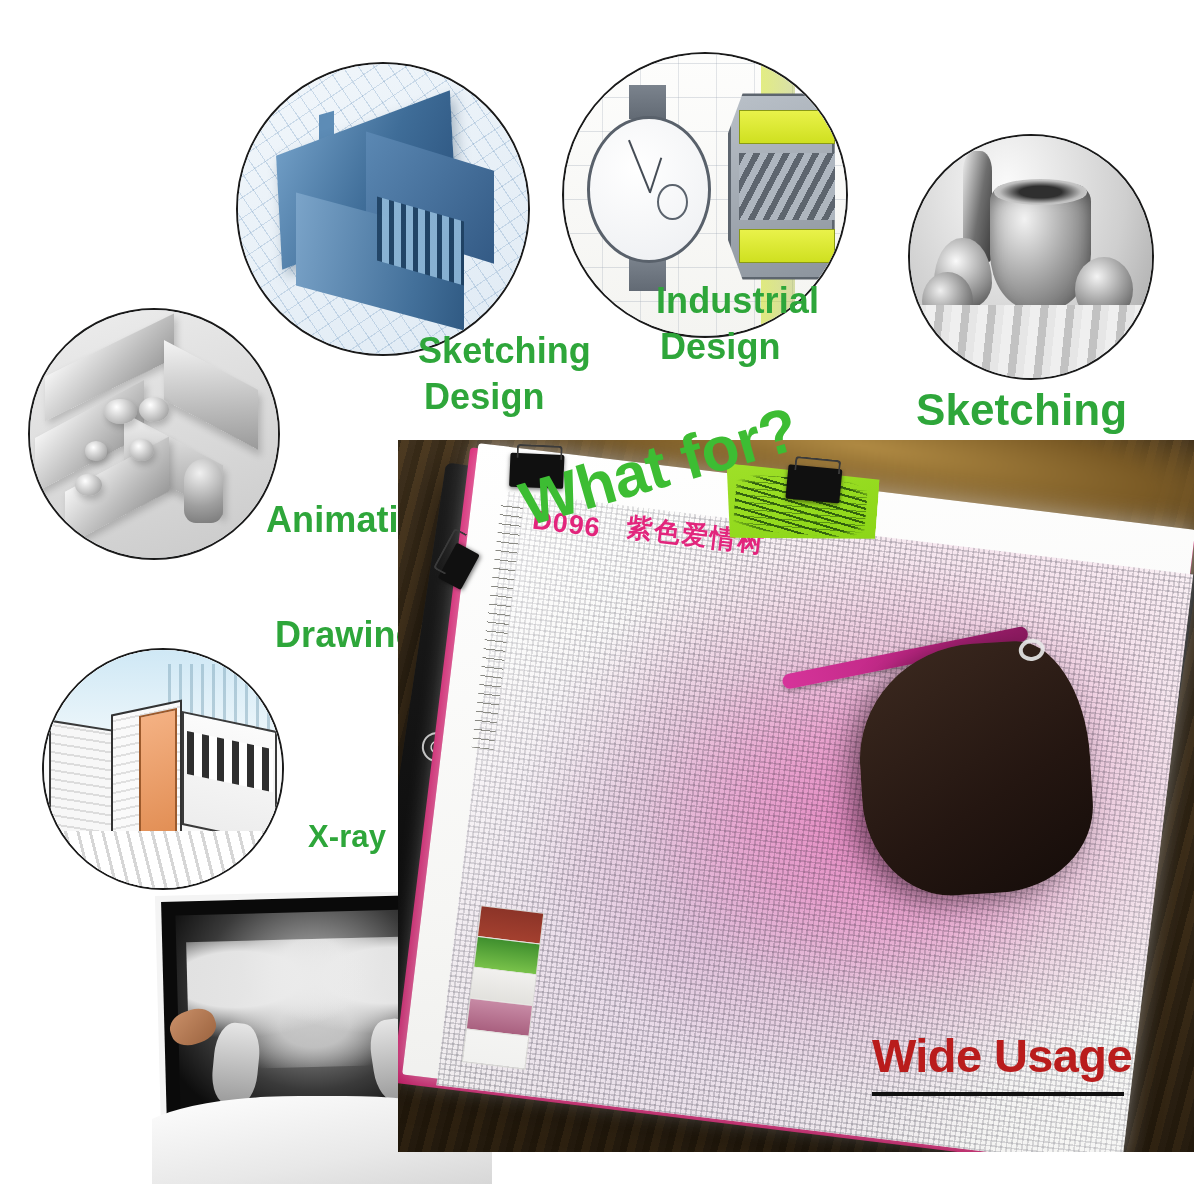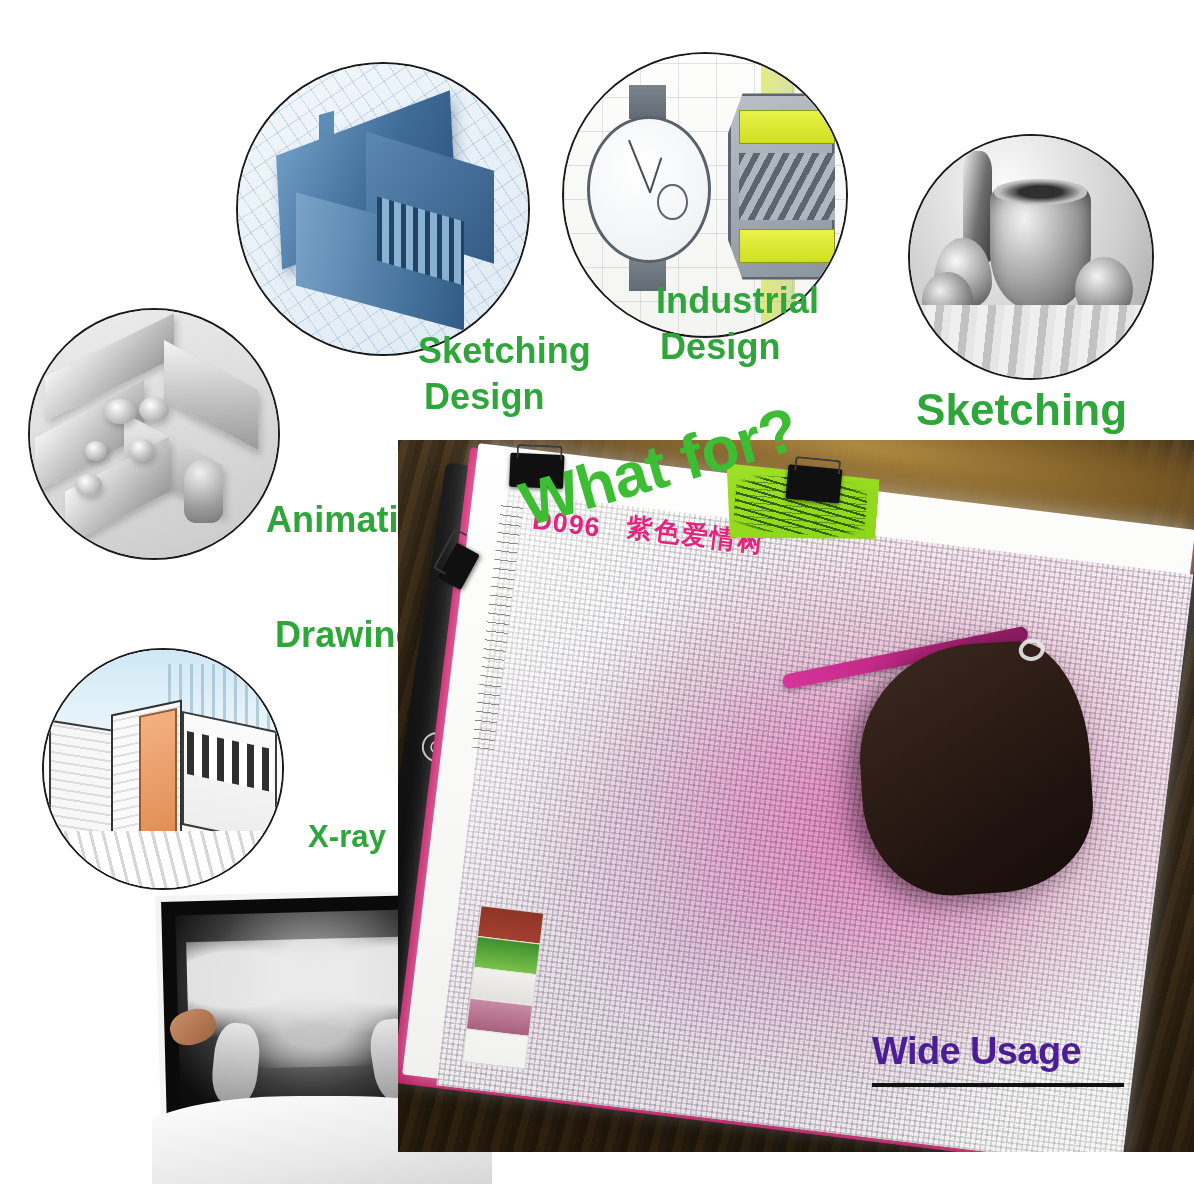--- a/index.html
+++ b/index.html
@@ -27,21 +27,21 @@
   #whatfor {
     position:absolute; left:522px; top:470px;
     font-size:62px; font-weight:bold; color:#3dbd33;
     transform:rotate(-16deg); transform-origin:0 50%;
     white-space:nowrap; letter-spacing:-.5px;
   }
 
   
   #wideusage { position:absolute; left:872px; top:1032px; width:258px; }
   #wideusage .wu-text {
-    font-size:38px; font-weight:bold; color:#4c1d95;
+    font-size:47px; font-weight:bold; color:#b91c1c;
     letter-spacing:-.6px; line-height:1; white-space:nowrap;
   }
   #wideusage .wu-rule { margin-top:13px; height:4px; background:#111; width:252px; }
 
   
   #photo {
     position:absolute; left:398px; top:440px; width:796px; height:712px;
     overflow:hidden;
   }
   #photo .tilt {

